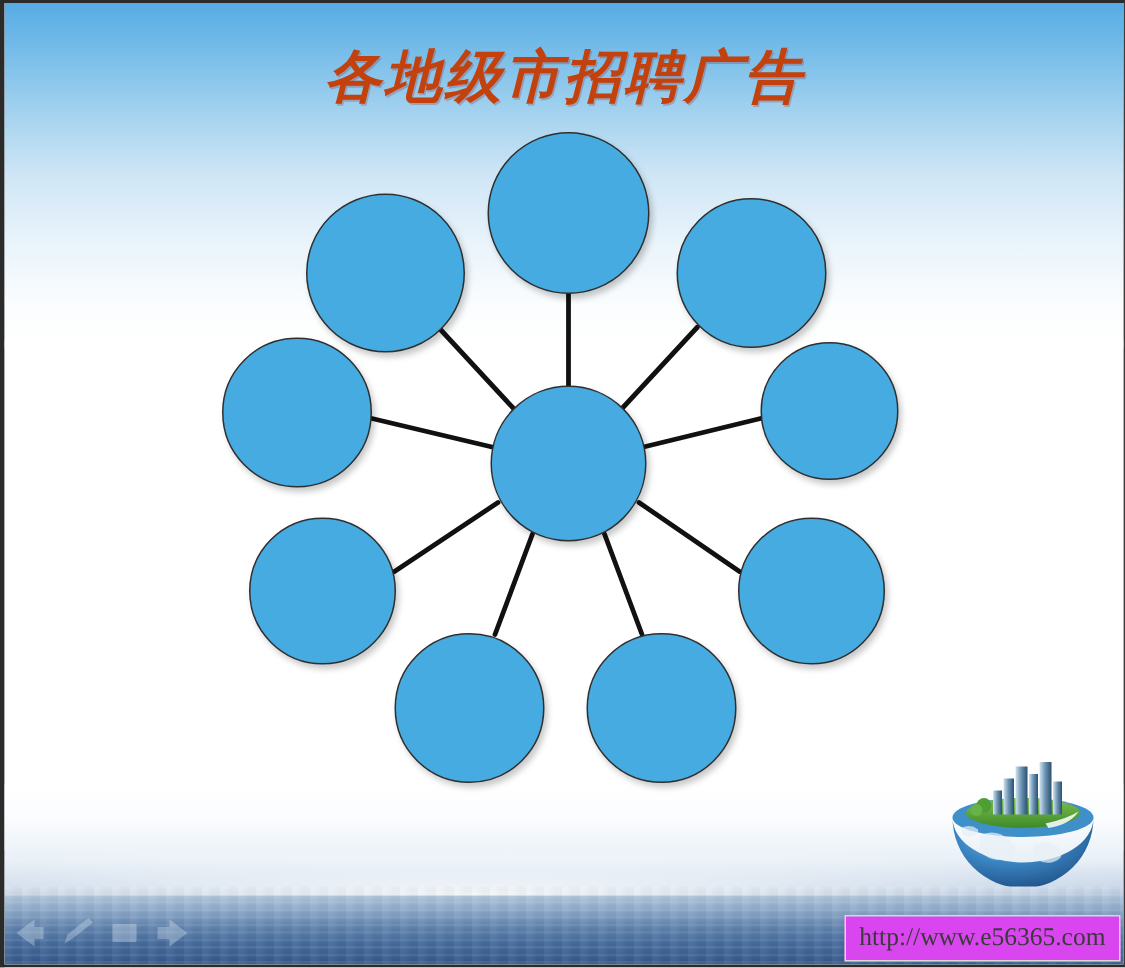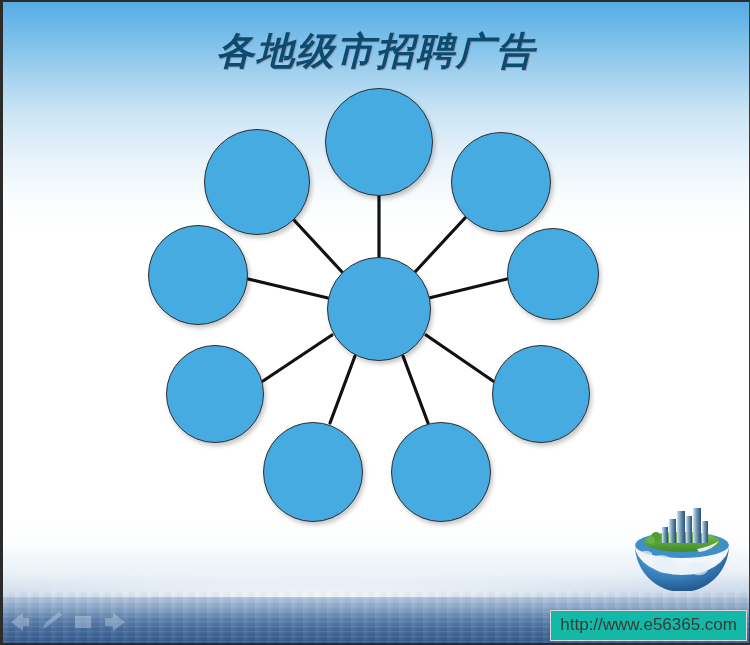--- a/index.html
+++ b/index.html
@@ -104,21 +104,21 @@
     position: absolute;
     left: 0;
     top: 26px;
     width: 100%;
     text-align: center;
     font-family: "DejaVu Sans", "Liberation Sans", sans-serif;
     font-size: 38px;
     line-height: 46px;
     font-weight: bold;
     font-style: italic;
-    color: #0c4a6e;
+    color: #c2410c;
     letter-spacing: 2px;
     white-space: nowrap;
     text-shadow: 1px 1px 0 rgba(150,0,0,.22);
   }
 
   
   .diagram {
     position: absolute;
     left: 0; top: 0;
     width: 750px;
@@ -143,23 +143,23 @@
   }
   .node.center {
     background: #47abe1;
   }
 
   
   .url-box {
     position: absolute;
     right: 2px;
     bottom: 2px;
-    background: #14b8a6;
+    background: #d946ef;
     padding: 4px 9px 5px 9px;
-    font-family: Liberation Sans, sans-serif;
+    font-family: Liberation Serif, serif;
     font-size: 17px;
     line-height: 20px;
     color: #3a3a3a;
     white-space: nowrap;
     border: 1px solid #d8d8d8;
     text-align: right;
   }
 
   
   .globe-logo {

